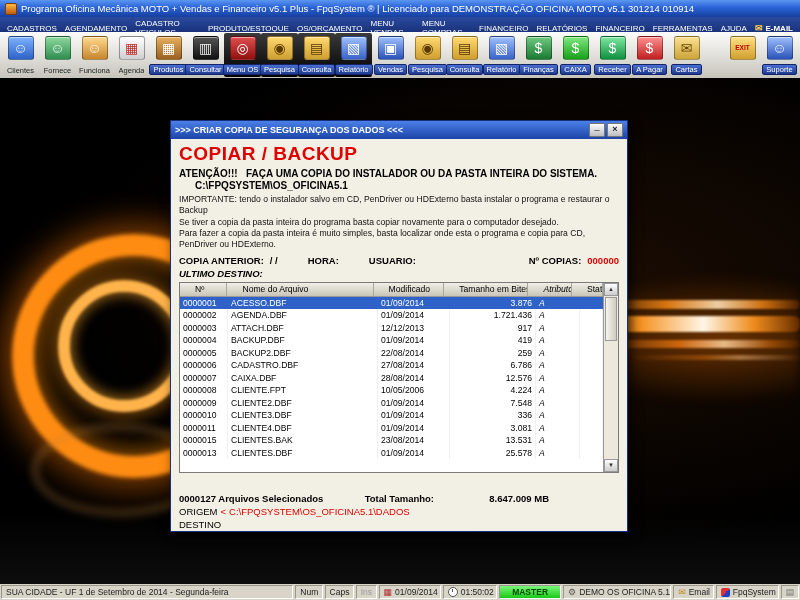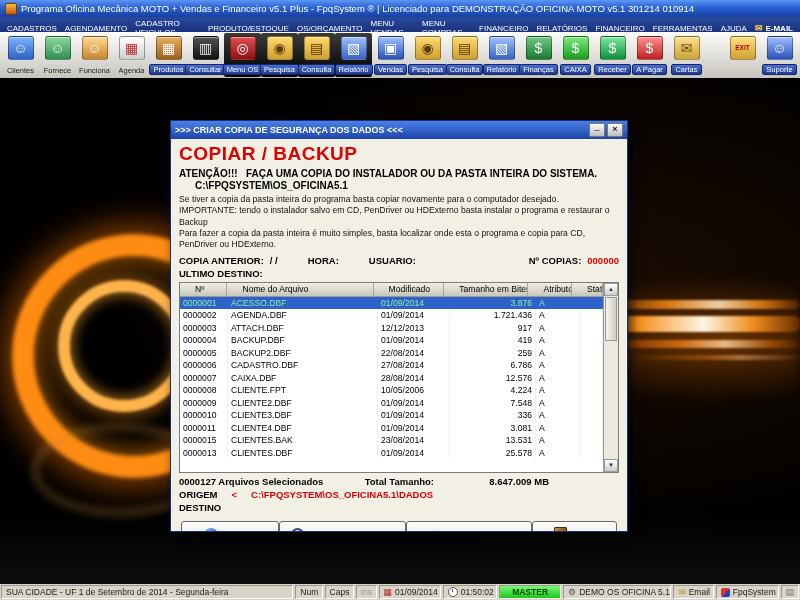--- a/index.html
+++ b/index.html
@@ -76,46 +76,46 @@
   .dlg-ctl.close::before{content:"×";font-weight:bold;}
   .dlg-body{flex:1;padding:4px 8px 6px;display:flex;flex-direction:column;overflow:hidden;}
   .dlg-heading{color:#e00000;font-size:19px;font-weight:bold;letter-spacing:.5px;margin:0 0 3px;}
   .dlg-attention{font-size:10px;font-weight:bold;color:#000;white-space:pre-wrap;}
   .dlg-path{font-size:10px;font-weight:bold;margin:1px 16px 3px;}
   .dlg-important{font-size:8.6px;color:#111;line-height:1.32;margin-bottom:4px;}
   .info-row{display:flex;font-size:9.5px;font-weight:bold;gap:6px;align-items:baseline;}
   .gap30{margin-left:24px;}
   .ml-auto{margin-left:auto;}
   .red{color:#e00000;text-align:right;}
-  .ultimo{font-size:9.5px;font-weight:bold;margin:2px 0 3px;}
+  .ultimo{font-size:9.5px;font-weight:bold;margin:2px 0 3px;font-style:italic;}
 
   .tablebox{border:1px solid #7a7a7a;background:#fff;height:189px;flex:none;display:flex;}
   .tmain{flex:1;overflow:hidden;}
   .thead{display:flex;height:13px;background:linear-gradient(#f0eee6,#c9c5b8);border-bottom:1px solid #999;}
   .hcell{font-size:8.6px;line-height:13px;padding:0 15px;border-right:1px solid #aaa69a;
     box-sizing:border-box;white-space:nowrap;overflow:hidden;}
   .trow{display:flex;height:12.5px;line-height:12.5px;}
   .tcell{font-size:8.6px;padding:0 3px;box-sizing:border-box;white-space:nowrap;overflow:hidden;border-right:1px solid #f0f0f0;}
-  .trow.selected{background:#2f62c8;color:#86efac;}
+  .trow.selected{background:#2f62c8;color:#ffffff;}
   .trow.selected .tcell{border-right-color:#2f62c8;}
-  .c0{width:48px;}.c1{width:150px;}.c2{width:72px;}.c3{width:86px;text-align:right;}.c4{width:44px;}.c5{flex:1;}
+  .c0{width:48px;}.c1{width:150px;}.c2{width:72px;}.c3{width:86px;text-align:right;}.c4{width:44px;font-style:italic;}.c5{flex:1;}
   .vscroll{width:14px;flex:none;background:#ece9dc;border-left:1px solid #999;
     display:flex;flex-direction:column;}
   .sb-btn{height:13px;flex:none;background:linear-gradient(#fff,#ccc);border:1px solid #999;
     font-size:6px;text-align:center;line-height:11px;color:#333;box-sizing:border-box;}
   .sb-btn.up::before{content:"▲";}
   .sb-btn.down::before{content:"▼";}
   .sb-thumb{height:42px;margin:1px;background:linear-gradient(90deg,#f6f4ec,#cfccc0);border:1px solid #999;}
   .sb-track{flex:1;}
 
-  .sumrow{display:flex;font-size:9.5px;font-weight:bold;margin-top:3px;align-items:baseline;}
+  .sumrow{display:flex;font-size:9.5px;font-weight:bold;margin-top:20px;align-items:baseline;}
   .sum-label{margin-left:auto;}
   .sum-value{width:115px;text-align:right;}
   .sum-pad{width:70px;}
-  .pathrow{font-size:9.5px;font-weight:bold;display:flex;gap:14px;margin-top:2px;white-space:pre;}
+  .pathrow{font-size:9.5px;font-weight:normal;display:flex;gap:3px;margin-top:2px;white-space:pre;}
 
   .btnrow{display:flex;margin-top:8px;align-items:center;justify-content:space-between;padding:0 2px;}
   .cmd{height:26px;display:flex;align-items:center;justify-content:center;gap:5px;
     background:linear-gradient(#ffffff,#dedad0);border:1px solid #6a6a6a;border-radius:3px;
     font-size:9.5px;font-weight:bold;color:#111;padding:0 8px;font-family:"Liberation Sans",sans-serif;cursor:default;}
   .cmd.disabled{color:#999;}
   .w-help{width:86px;}.w-loc{width:116px;}.w-start{width:116px;}.w-exit{width:72px;}
   .ic-help{width:14px;height:14px;flex:none;border-radius:50%;color:#fff;font-size:9px;line-height:14px;
     text-align:center;font-weight:bold;background:radial-gradient(circle at 35% 30%,#7fb0ff,#1a4ac0);}
   .ic-help::before{content:"?";}
@@ -280,22 +280,22 @@
   <div class="dlg-titlebar">
     <span class="dlg-title-text">&gt;&gt;&gt; CRIAR COPIA DE SEGURANÇA DOS DADOS &lt;&lt;&lt;</span>
     <span class="dlg-ctl min"></span>
     <span class="dlg-ctl close"></span>
   </div>
   <div class="dlg-body">
     <div class="dlg-heading">COPIAR / BACKUP</div>
     <div class="dlg-attention">ATENÇÃO!!!   FAÇA UMA COPIA DO INSTALADOR OU DA PASTA INTEIRA DO SISTEMA.</div>
     <div class="dlg-path">C:\FPQSYSTEM\OS_OFICINA5.1</div>
     <div class="dlg-important">
+      <div>IMPORTANTE: tendo o instalador salvo em CD, PenDriver ou HDExterno basta instalar o programa e restaurar o Backup</div>
       <div>Se tiver a copia da pasta inteira do programa basta copiar novamente para o computador desejado.</div>
-      <div>IMPORTANTE: tendo o instalador salvo em CD, PenDriver ou HDExterno basta instalar o programa e restaurar o Backup</div>
       <div>Para fazer a copia da pasta inteira é muito simples, basta localizar onde esta o programa e copia para CD, PenDriver ou HDExterno.</div>
     </div>
     <div class="info-row">
       <span>COPIA ANTERIOR:</span>
       <span>/ /</span>
       <span class="gap30">HORA:</span>
       <span class="gap30">USUARIO:</span>
       <span class="ml-auto">Nº COPIAS:</span>
       <span class="red">000000</span>
     </div>

